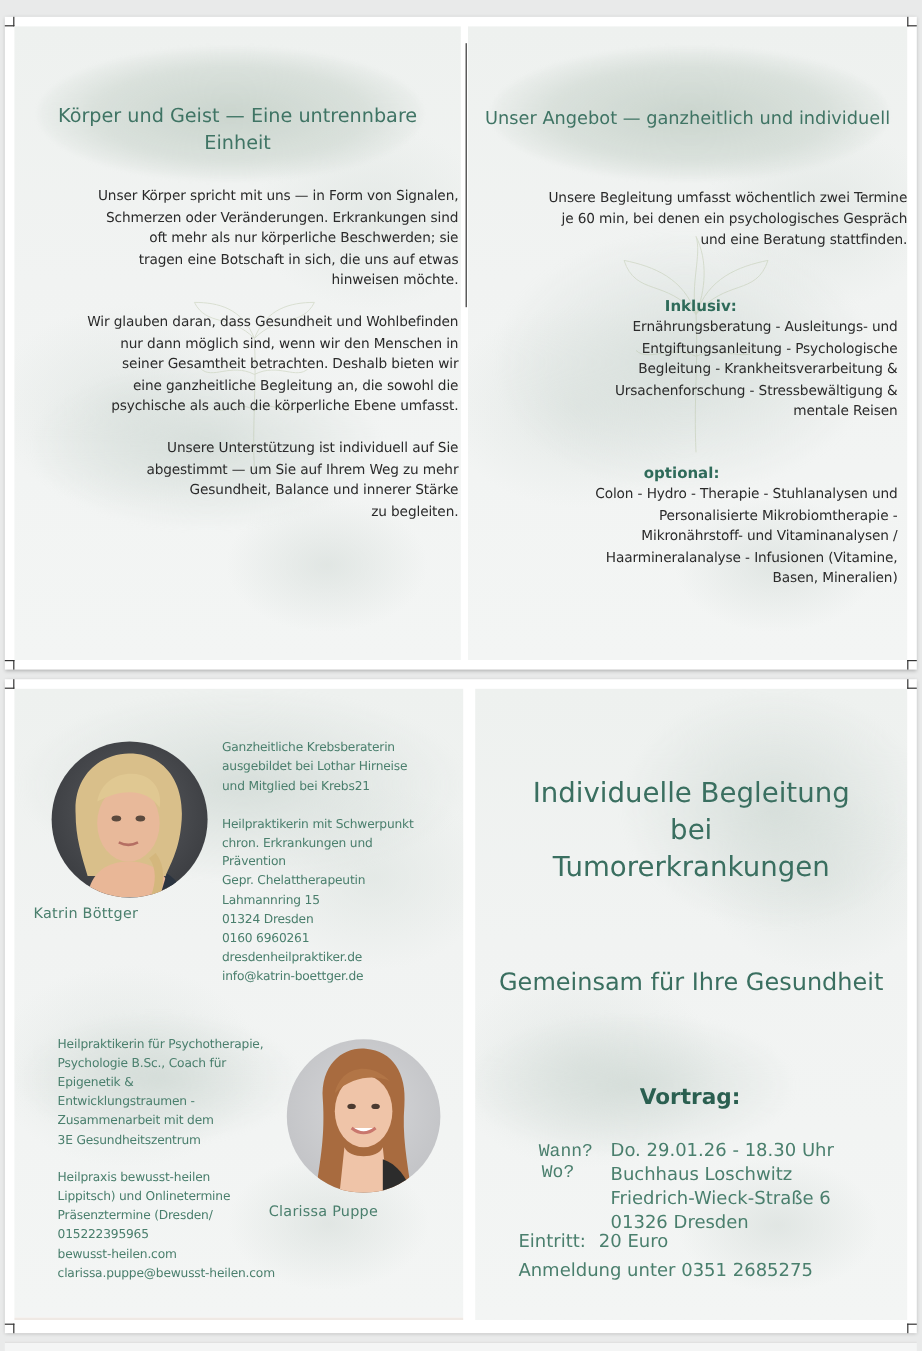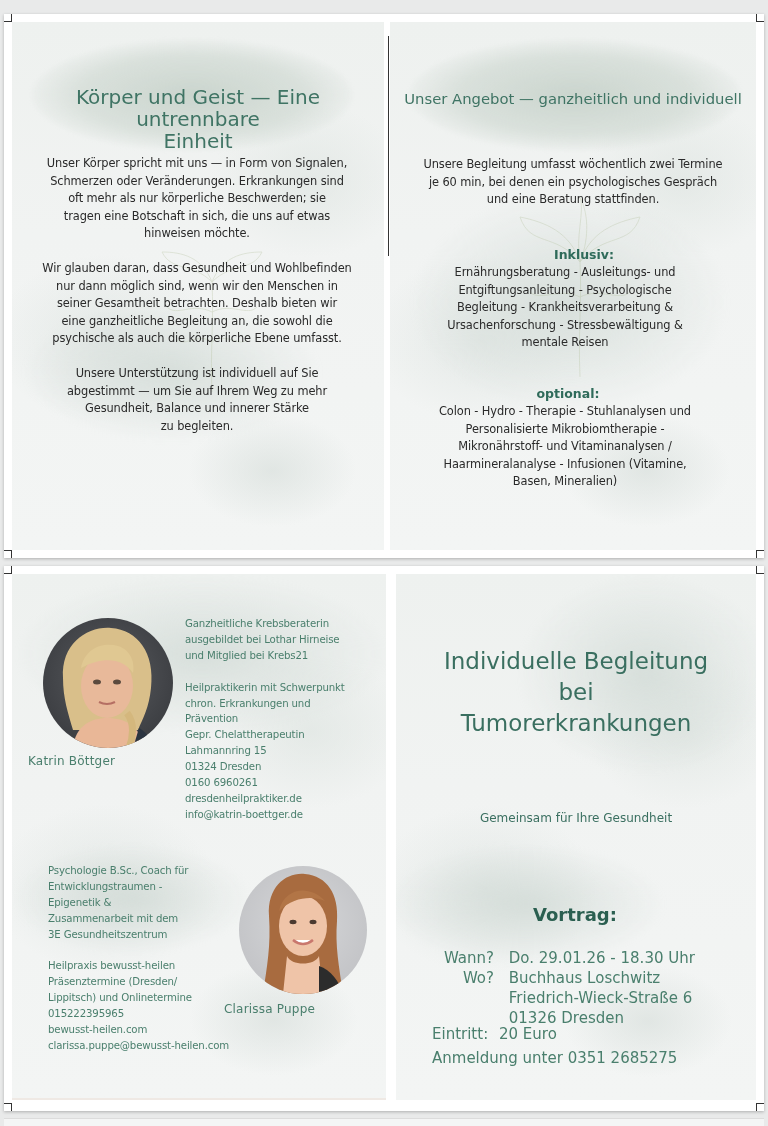--- a/index.html
+++ b/index.html
@@ -53,21 +53,21 @@
     }
     .flower {
       position: absolute; opacity: 0.35;
     }
 
     .heading {
       position: absolute; text-align: center; color: #3f7464;
       font-family: "DejaVu Sans", sans-serif; font-weight: normal;
     }
     .body-text {
-      position: absolute; text-align: center; color: #2a2a2a;
+      position: absolute; text-align: right; color: #2a2a2a;
       font-family: "DejaVu Sans", sans-serif; font-size: 11.4px; line-height: 17.6px;
       letter-spacing: -0.1px;
     }
     .body-text p { margin-bottom: 17px; }
     .label-bold {
       position: absolute; text-align: center; color: #2f6b5a;
       font-family: "DejaVu Sans", sans-serif; font-weight: bold; font-size: 12.5px;
     }
     .divider {
       position: absolute; left: 384px; top: 22px; width: 1px; height: 220px; background: #333;
@@ -83,21 +83,21 @@
     }
     .person-name {
       position: absolute; text-align: left; color: #4a7f6d;
       font-family: "DejaVu Sans", sans-serif; font-size: 12px; letter-spacing: 0.2px;
     }
     .event-row {
       position: absolute; color: #4a7f6d;
       font-family: "DejaVu Sans", sans-serif; font-size: 15px; line-height: 20px;
       white-space: nowrap;
     }
-    .event-label { display: inline-block; text-align: right; }
+    .event-label { display: inline-block; text-align: right; font-family: Liberation Mono, monospace; }
   </style>
 </head>
 <body>
 
 <div class="sheet top">
   <span class="crop-mark cm-tl" style="left:0;top:0;"></span>
   <span class="crop-mark cm-tr" style="right:0;top:0;"></span>
   <span class="crop-mark cm-bl" style="left:0;bottom:0;"></span>
   <span class="crop-mark cm-br" style="right:0;bottom:0;"></span>
 
@@ -108,21 +108,21 @@
       <g fill="none" stroke="#a9b78f" stroke-width="0.8">
         <path d="M80 170 C78 130 82 100 80 60"></path>
         <path d="M80 60 C60 40 40 50 30 30 C50 30 70 35 80 60"></path>
         <path d="M80 60 C100 40 120 50 130 30 C110 30 90 35 80 60"></path>
         <path d="M80 90 C60 80 45 95 35 85"></path>
         <path d="M80 90 C100 80 115 95 125 85"></path>
         <path d="M80 120 C65 110 55 125 45 118"></path>
         <path d="M80 120 C95 110 105 125 115 118"></path>
       </g>
     </svg>
-    <div class="heading" style="left:0;top:64px;width:372px;font-size:20px;line-height:22px;">
+    <div class="heading" style="left:0;top:64px;width:372px;font-size:16px;line-height:22px;">
       <div>Körper und Geist — Eine untrennbare</div>
       <div>Einheit</div>
     </div>
     <div class="body-text" style="left:0;top:133px;width:370px;">
       <p>
         <span>Unser Körper spricht mit uns — in Form von Signalen,</span><br>
         <span>Schmerzen oder Veränderungen. Erkrankungen sind</span><br>
         <span>oft mehr als nur körperliche Beschwerden; sie</span><br>
         <span>tragen eine Botschaft in sich, die uns auf etwas</span><br>
         <span>hinweisen möchte.</span>
@@ -217,29 +217,30 @@
       <div>Prävention</div>
       <div>Gepr. Chelattherapeutin</div>
       <div>Lahmannring 15</div>
       <div>01324 Dresden</div>
       <div>0160 6960261</div>
       <div>dresdenheilpraktiker.de</div>
       <div>info@katrin-boettger.de</div>
     </div>
 
     <div class="green-text" style="left:36px;top:289px;width:220px;">
+      <div>Heilpraktikerin für Psychotherapie,</div>
       <div>Psychologie B.Sc., Coach für</div>
+      <div>Epigenetik &amp;</div>
       <div>Entwicklungstraumen -</div>
-      <div>Epigenetik &amp;</div>
       <div>Zusammenarbeit mit dem</div>
       <div>3E Gesundheitszentrum</div>
       <div class="gap"></div>
       <div>Heilpraxis bewusst-heilen</div>
+      <div>Lippitsch) und Onlinetermine</div>
       <div>Präsenztermine (Dresden/</div>
-      <div>Lippitsch) und Onlinetermine</div>
       <div>015222395965</div>
       <div>bewusst-heilen.com</div>
       <div>clarissa.puppe@bewusst-heilen.com</div>
     </div>
     <div class="photo" style="left:227px;top:292px;width:128px;height:128px;background:radial-gradient(circle at 50% 45%, #d6d7d9 0%, #c4c5c8 70%);">
       <svg width="128" height="128" viewBox="0 0 128 128">
         <path d="M30 50 C28 20 48 6 66 8 C88 10 100 28 98 55 C96 80 100 100 104 128 L24 128 C28 100 32 80 30 50 Z" fill="#a86b3f"></path>
         <ellipse cx="64" cy="60" rx="24" ry="30" fill="#efc4a8"></ellipse>
         <path d="M40 45 C45 22 70 18 86 35 C75 30 55 30 40 45 Z" fill="#b27546"></path>
         <ellipse cx="54" cy="56" rx="3.5" ry="2.2" fill="#4b3a30"></ellipse>
@@ -253,29 +254,29 @@
   </div>
 
   <div class="panel" style="left:392px;top:8px;width:360px;height:526px;">
     <div class="wash" style="left:-10px;top:270px;width:280px;height:120px;"></div>
     <div class="wash" style="left:120px;top:0;width:260px;height:200px;"></div>
     <div class="heading" style="left:0;top:72px;width:360px;font-size:23px;line-height:31px;color:#3a6f60;">
       <div>Individuelle Begleitung</div>
       <div>bei</div>
       <div>Tumorerkrankungen</div>
     </div>
-    <div class="heading" style="left:0;top:232px;width:360px;font-size:12px;line-height:24px;color:#3a6f60;">Gemeinsam für Ihre Gesundheit</div>
+    <div class="heading" style="left:0;top:232px;width:360px;font-size:20px;line-height:24px;color:#3a6f60;">Gemeinsam für Ihre Gesundheit</div>
     <div class="label-bold" style="left:0;top:330px;width:358px;font-size:18px;color:#2a5f50;">Vortrag:</div>
 
     <div class="event-row" style="left:40px;top:374px;">
       <span class="event-label" style="width:58px;">Wann?</span>
       <span style="margin-left:10px;">Do. 29.01.26 - 18.30 Uhr</span>
     </div>
     <div class="event-row" style="left:40px;top:394px;">
-      <span class="event-label" style="width:58px;vertical-align:top;">Wo?</span>
+      <span class="event-label" style="width:58px;vertical-align:top;text-align:center;">Wo?</span>
       <span style="display:inline-block;margin-left:10px;vertical-align:top;">
         <span>Buchhaus Loschwitz</span><br>
         <span>Friedrich-Wieck-Straße 6</span><br>
         <span>01326 Dresden</span>
       </span>
     </div>
     <div class="event-row" style="left:36px;top:450px;">
       <span>Eintritt:</span>
       <span style="margin-left:6px;">20 Euro</span>
     </div>

